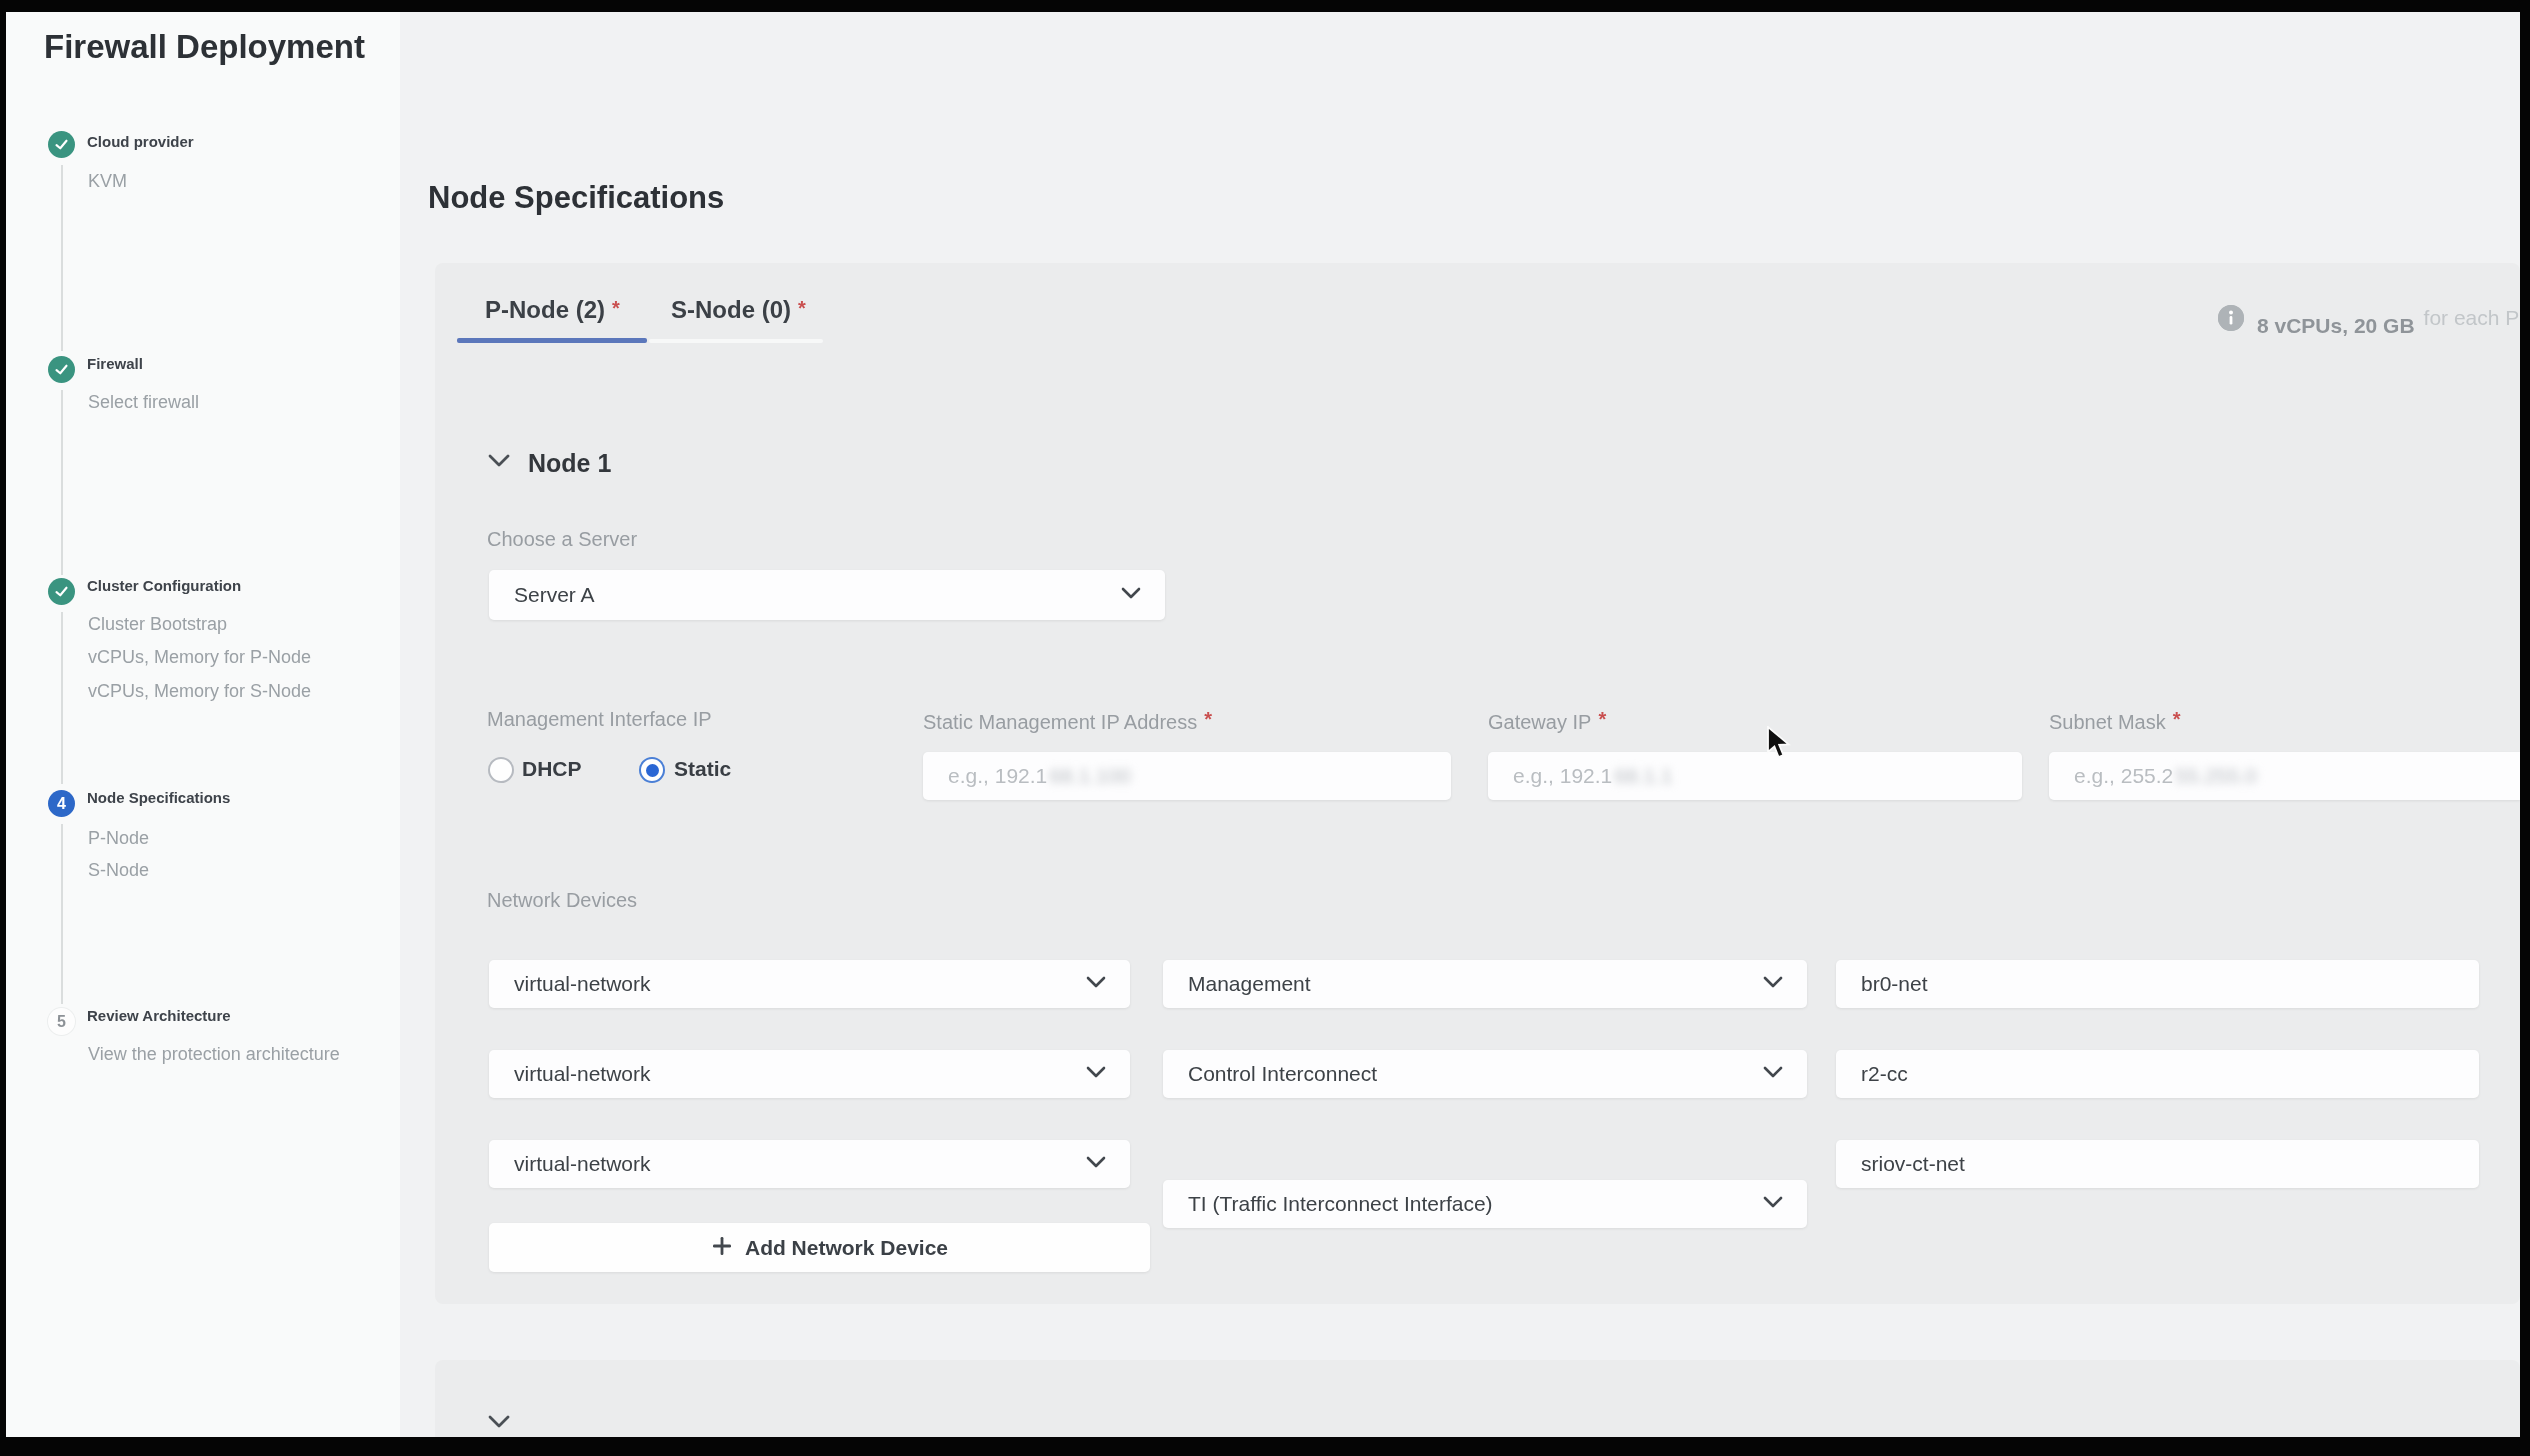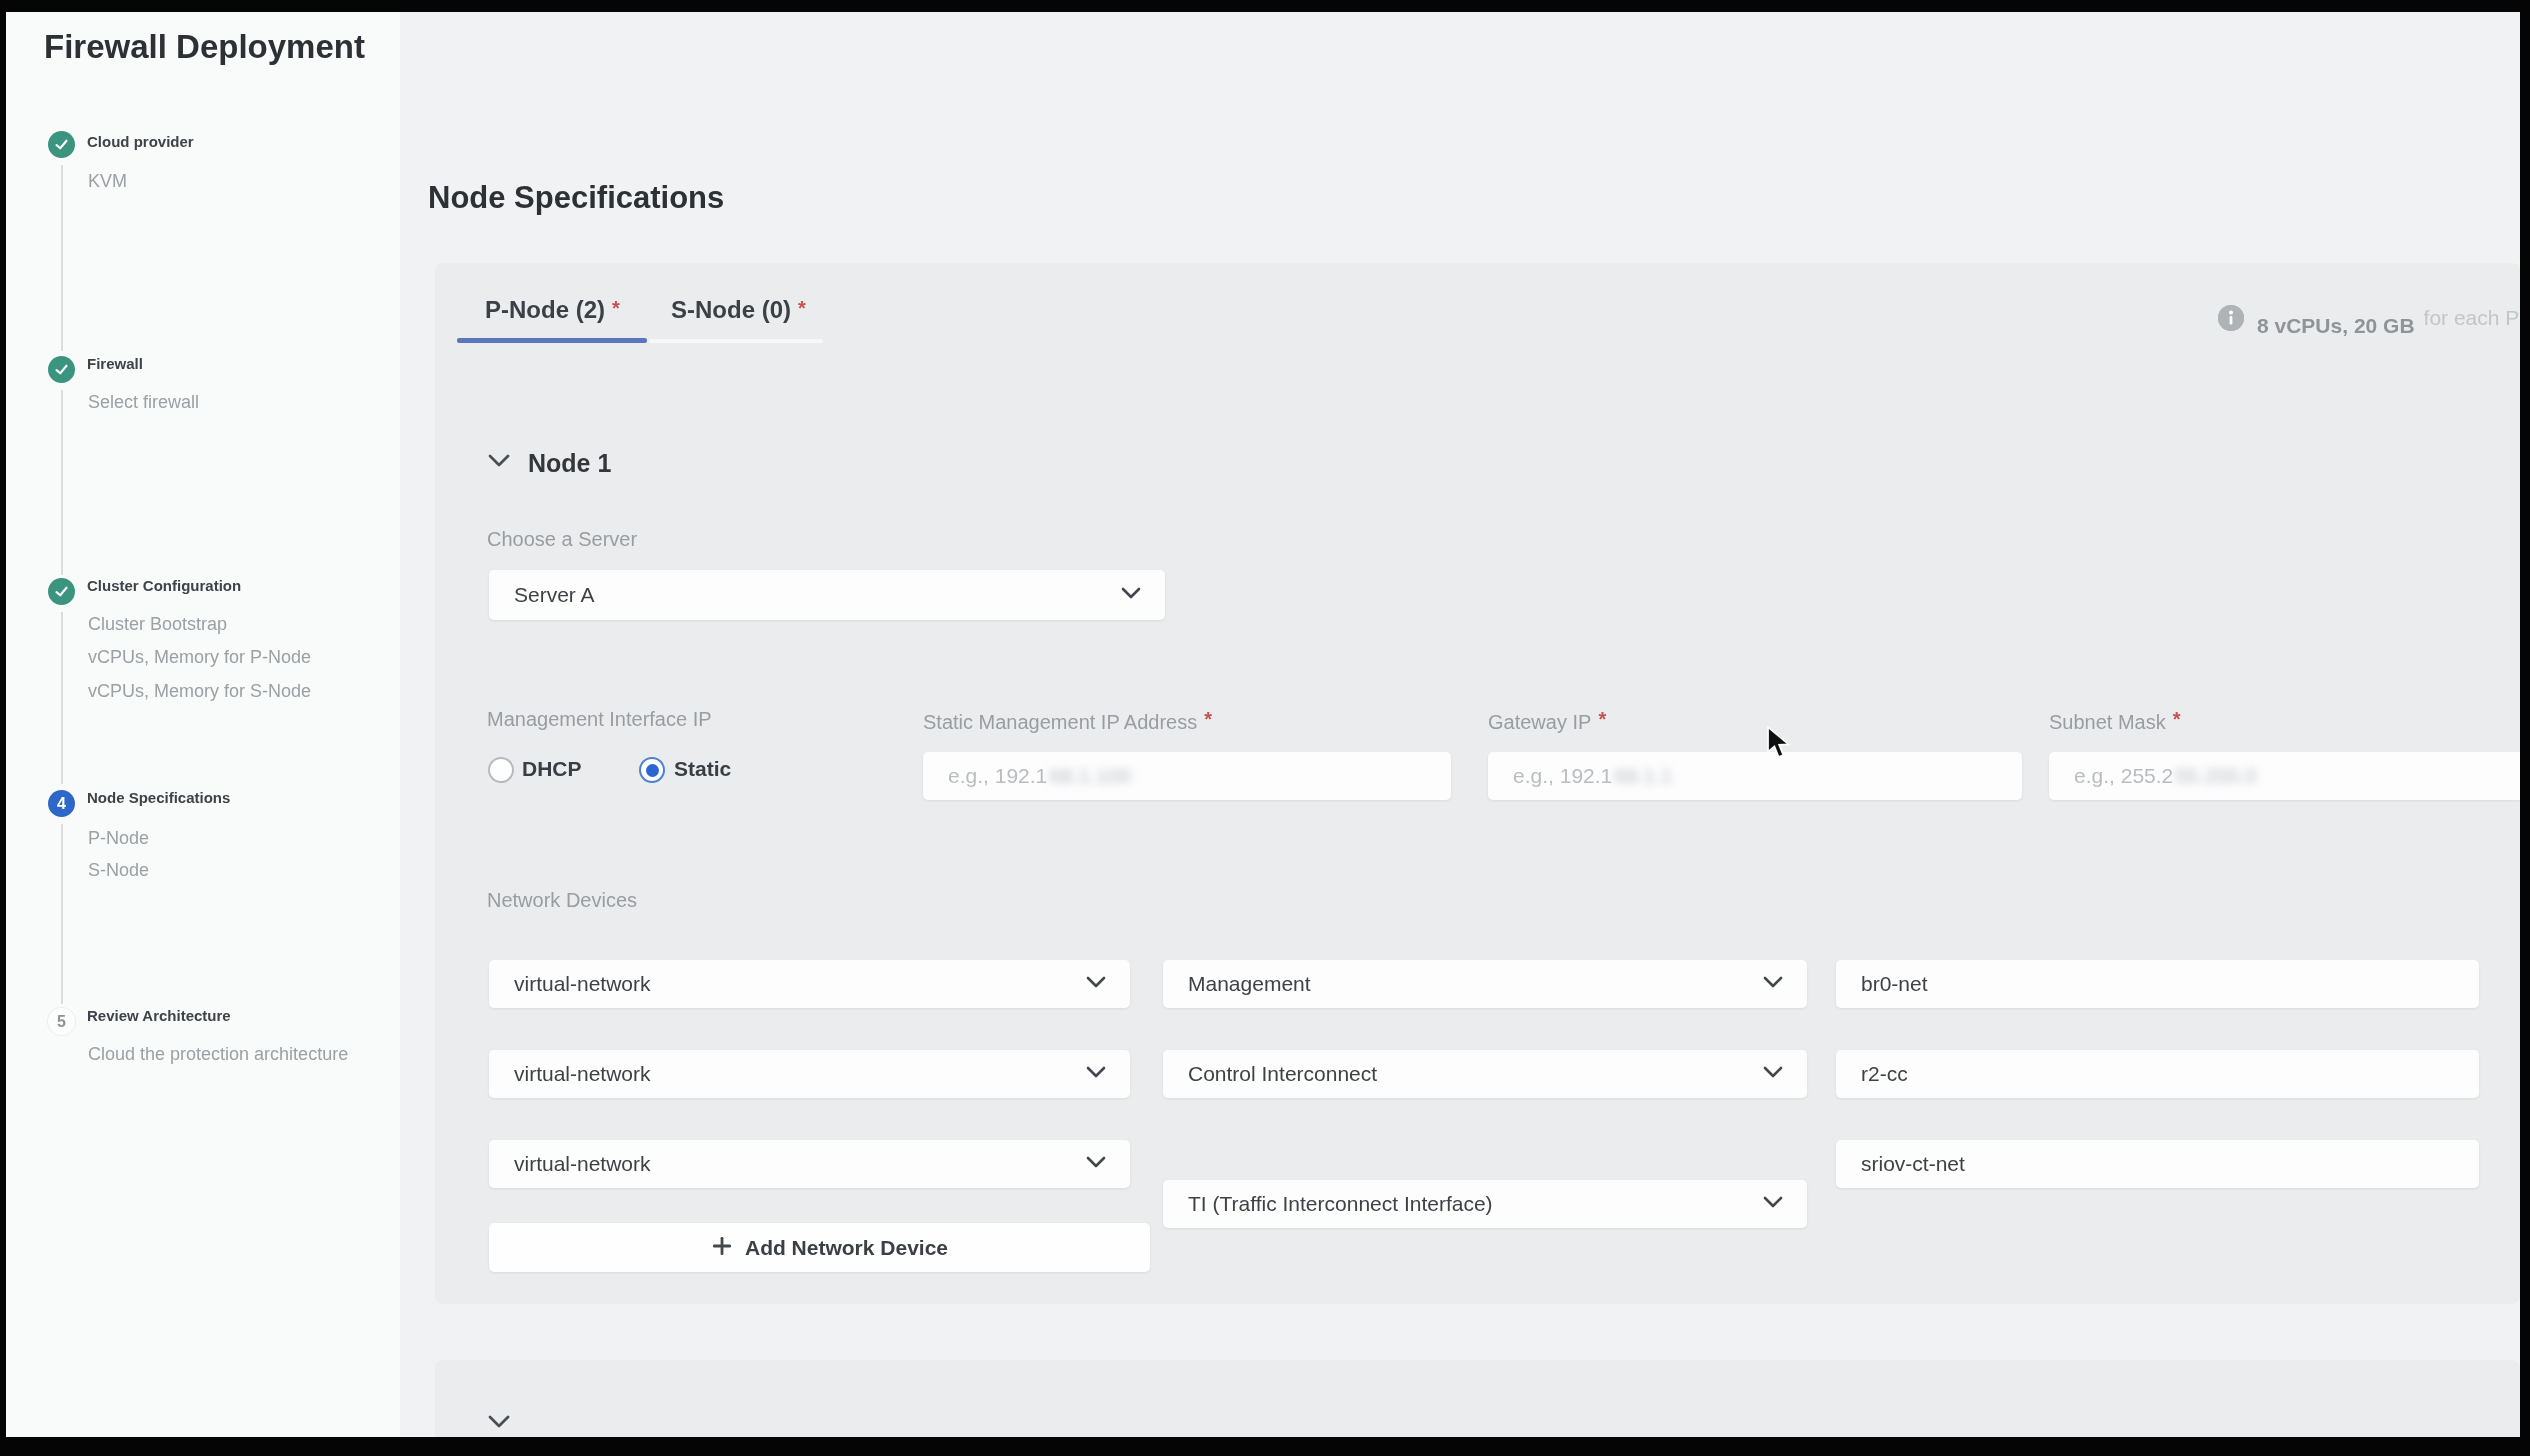--- a/index.html
+++ b/index.html
@@ -99,21 +99,21 @@
     <span class="abs step-ic active" style="left:48px;top:790px;">4</span>
     <div class="abs step-title" style="left:87px;top:789px;">Node Specifications</div>
     <div class="abs step-sub" style="left:88px;top:828px;">P-Node</div>
     <div class="abs step-sub" style="left:88px;top:860px;">S-Node</div>
   </div>
   <div class="abs connector" style="left:61px;top:824px;height:180px;"></div>
 
   <div>
     <span class="abs step-ic pending" style="left:48px;top:1008px;">5</span>
     <div class="abs step-title" style="left:87px;top:1007px;">Review Architecture</div>
-    <div class="abs step-sub" style="left:88px;top:1044px;">Cloud the protection architecture</div>
+    <div class="abs step-sub" style="left:88px;top:1044px;">View the protection architecture</div>
   </div>
 
   <div class="abs heading" style="left:428px;top:180px;">Node Specifications</div>
 
   <div class="abs panel" style="left:435px;top:263px;width:2085px;height:1041px;"></div>
 
   <div class="abs" style="left:457px;top:296px;">
     <span class="tab-label" style="margin-left:28px;">P-Node (2)</span><span class="req">*</span>
   </div>
   <div class="abs underline-active" style="left:457px;top:338px;width:190px;height:5px;"></div>

